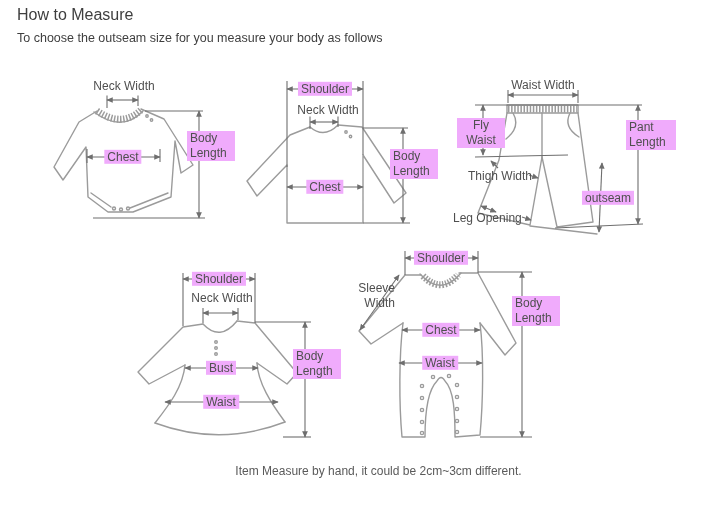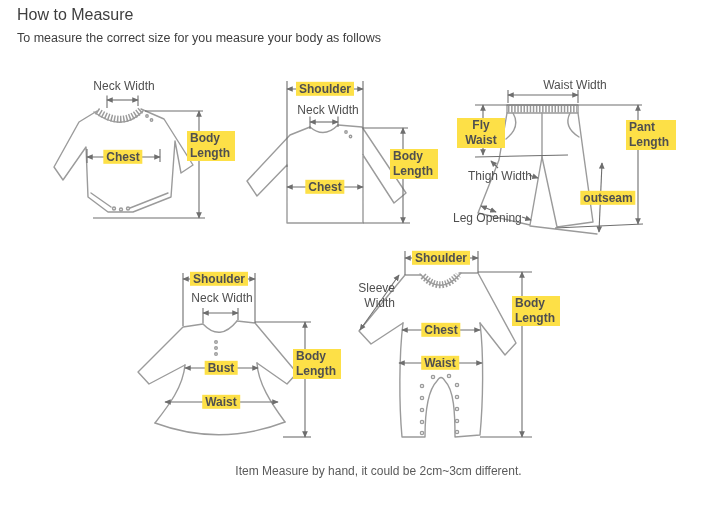--- a/index.html
+++ b/index.html
@@ -6,32 +6,32 @@
   .page{position:relative;width:713px;height:518px;background:#ffffff;
         font-family:"Liberation Sans",sans-serif;overflow:hidden;padding-left:44px;}
   .title{position:absolute;left:17px;top:6px;font-size:16px;color:#3e3e3e;}
   .subtitle{position:absolute;left:17px;top:31px;font-size:12.5px;color:#3e3e3e;}
   .footer{position:absolute;left:0;right:0;top:464px;text-align:center;font-size:12px;color:#5a5a5a;}
   .diag{position:absolute;}
   .diag svg{position:absolute;left:0;top:0;}
   .lbl{position:absolute;transform:translate(-50%,-50%);font-size:12px;color:#4f4f4f;white-space:nowrap;line-height:1.2;}
   .lbl2{position:absolute;font-size:12px;color:#4f4f4f;line-height:1.25;}
   .lblw{position:absolute;transform:translate(-50%,0);text-align:center;font-size:12px;color:#4f4f4f;line-height:1.25;}
-  .bg{background:#fde047;padding:0 3px;font-weight:bold;}
+  .bg{background:#f0abfc;padding:0 3px;}
   .g{stroke:#9b9b9b;stroke-width:1.4;fill:none;stroke-linejoin:round;stroke-linecap:round;}
   .rib{stroke:#9b9b9b;stroke-width:7;fill:none;stroke-dasharray:1.5 1.6;}
   .m{stroke:#6e6e6e;stroke-width:1.1;fill:none;}
 </style>
 </head>
 <body>
 
 <div class="page">
 
   <div class="title">How to Measure</div>
-  <div class="subtitle">To measure the correct size for you measure your body as follows</div>
+  <div class="subtitle">To choose the outseam size for you measure your body as follows</div>
 
   <div class="diag" style="left:35px;top:70px;width:195px;height:160px;">
     <svg width="195" height="160" viewBox="0 0 195 160">
       <defs>
         <marker id="ar1" viewBox="0 0 10 10" refX="8" refY="5" markerWidth="6.5" markerHeight="6.5" orient="auto-start-reverse">
           <path d="M0,1 L9,5 L0,9 z" fill="#6e6e6e"></path>
         </marker>
       </defs>
       <g>
         <path class="g" d="M62,41 L44,52 L19,97 L28,110 L51,77 L53,127 L73,142 L98,142 L136,127 L140,71 L146,103 L158,95 L129,49 L106,39"></path>
@@ -120,21 +120,21 @@
         <line class="m" x1="25" y1="87" x2="118" y2="85"></line>
         <line class="m" x1="188" y1="35" x2="188" y2="154" marker-start="url(#ar3)" marker-end="url(#ar3)"></line>
         <line class="m" x1="105" y1="158" x2="193" y2="154"></line>
         <line class="m" x1="152" y1="93" x2="149" y2="162" marker-start="url(#ar3)" marker-end="url(#ar3)"></line>
         <line class="m" x1="48" y1="98" x2="41" y2="91" marker-end="url(#ar3)"></line>
         <line class="m" x1="79" y1="105" x2="88" y2="108" marker-end="url(#ar3)"></line>
         <line class="m" x1="31" y1="136" x2="46" y2="142" marker-start="url(#ar3)" marker-end="url(#ar3)"></line>
         <line class="m" x1="72" y1="147" x2="81" y2="150" marker-end="url(#ar3)"></line>
       </g>
     </svg>
-    <div class="lbl" style="left:93px;top:15px;margin-left:32px;">Waist Width</div>
+    <div class="lbl" style="left:93px;top:15px;">Waist Width</div>
     <div class="lblw bg" style="left:31px;top:48px;width:42px;">Fly Waist</div>
     <div class="lbl2 bg" style="left:176px;top:50px;width:44px;">Pant Length</div>
     <div class="lbl2" style="left:18px;top:99px;">Thigh Width</div>
     <div class="lbl bg" style="left:158px;top:128px;">outseam</div>
     <div class="lbl2" style="left:3px;top:141px;">Leg Opening</div>
   </div>
 
   <div class="diag" style="left:125px;top:265px;width:215px;height:188px;">
     <svg width="215" height="188" viewBox="0 0 215 188">
       <defs>

